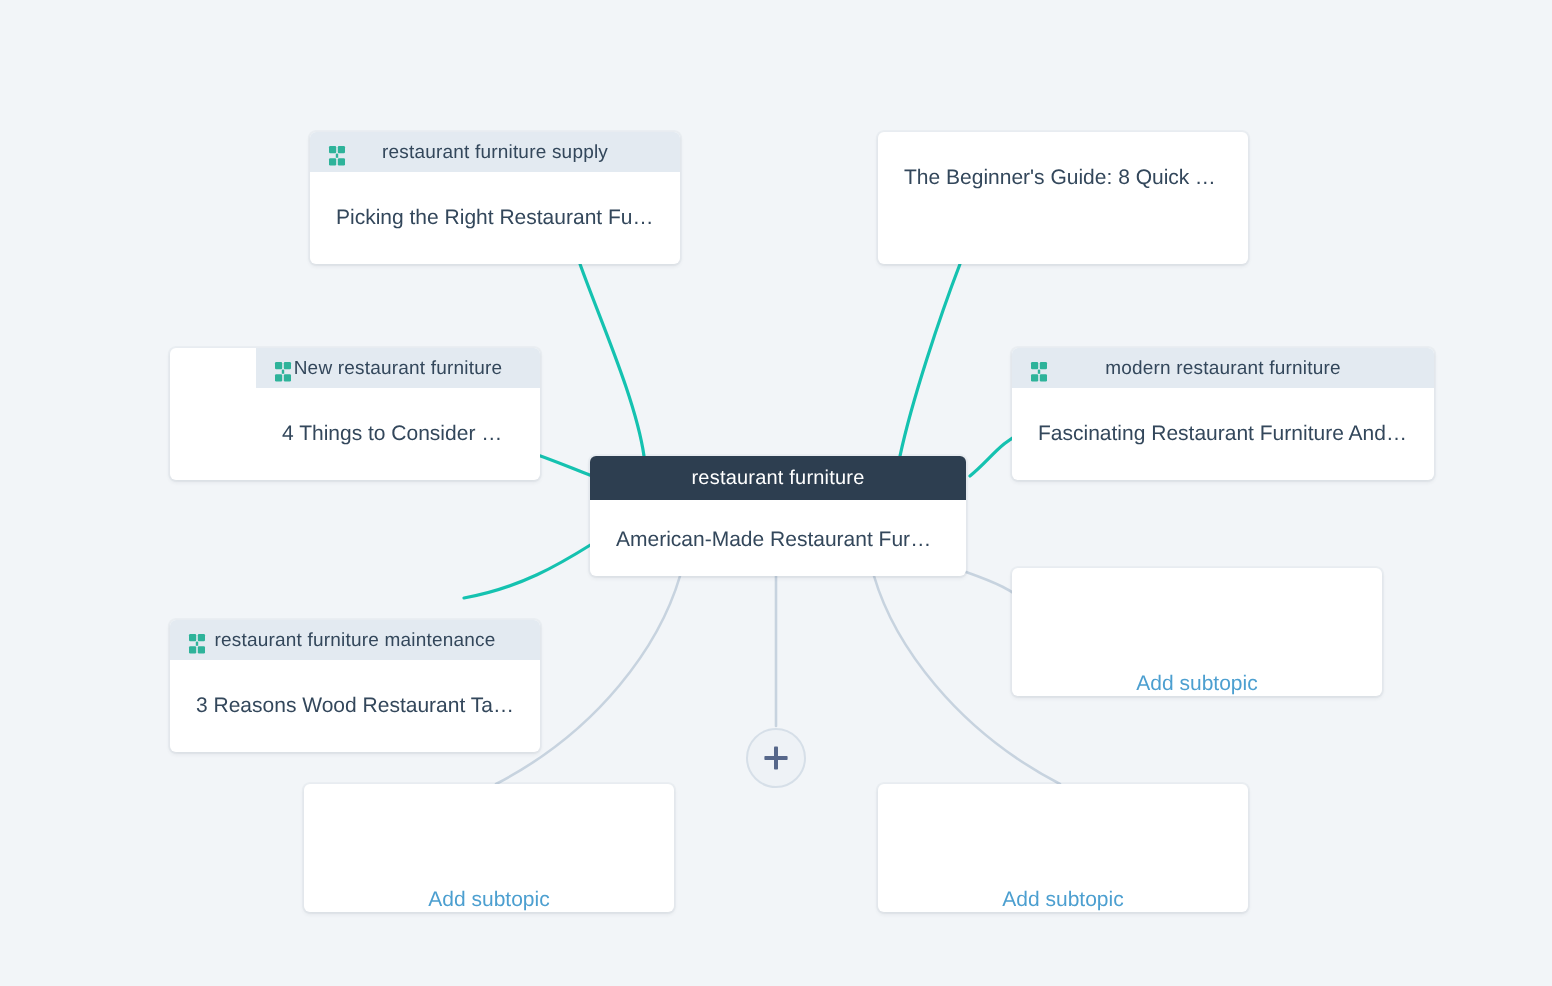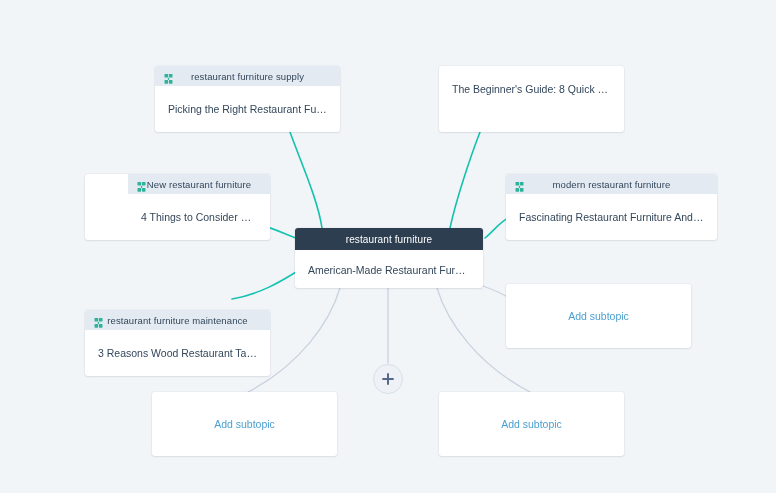--- a/index.html
+++ b/index.html
@@ -98,20 +98,21 @@
   .card.root .card-header .hdr-title {
     color: #ffffff;
     font-size: 10px;
   }
 
   
   .card.add .card-body {
     justify-content: center;
     height: 100%;
     padding: 0;
+    align-items: flex-end;
   }
   .card.add .add-label {
     font-size: 10.5px;
     color: #4c9fd0;
     text-align: center;
     width: 100%;
   }
 
   
   .plus-button {

